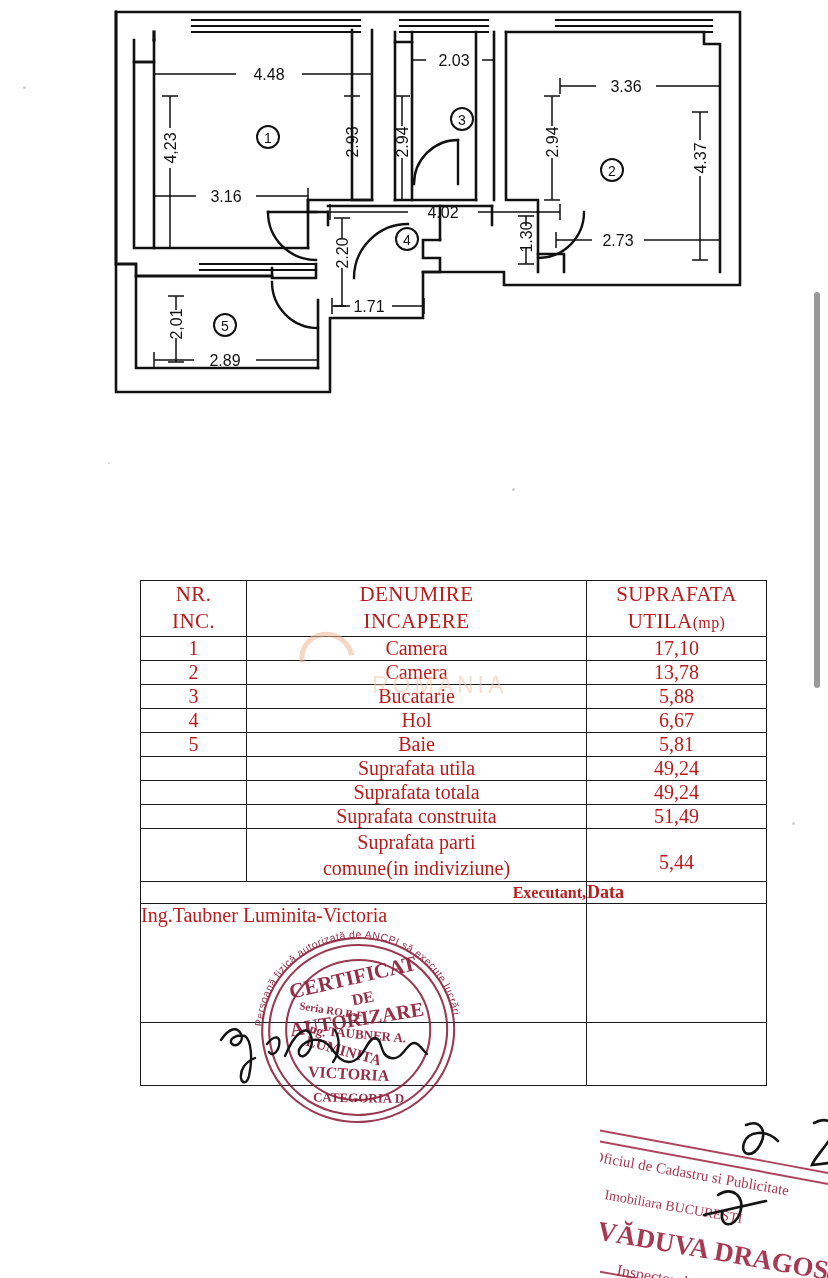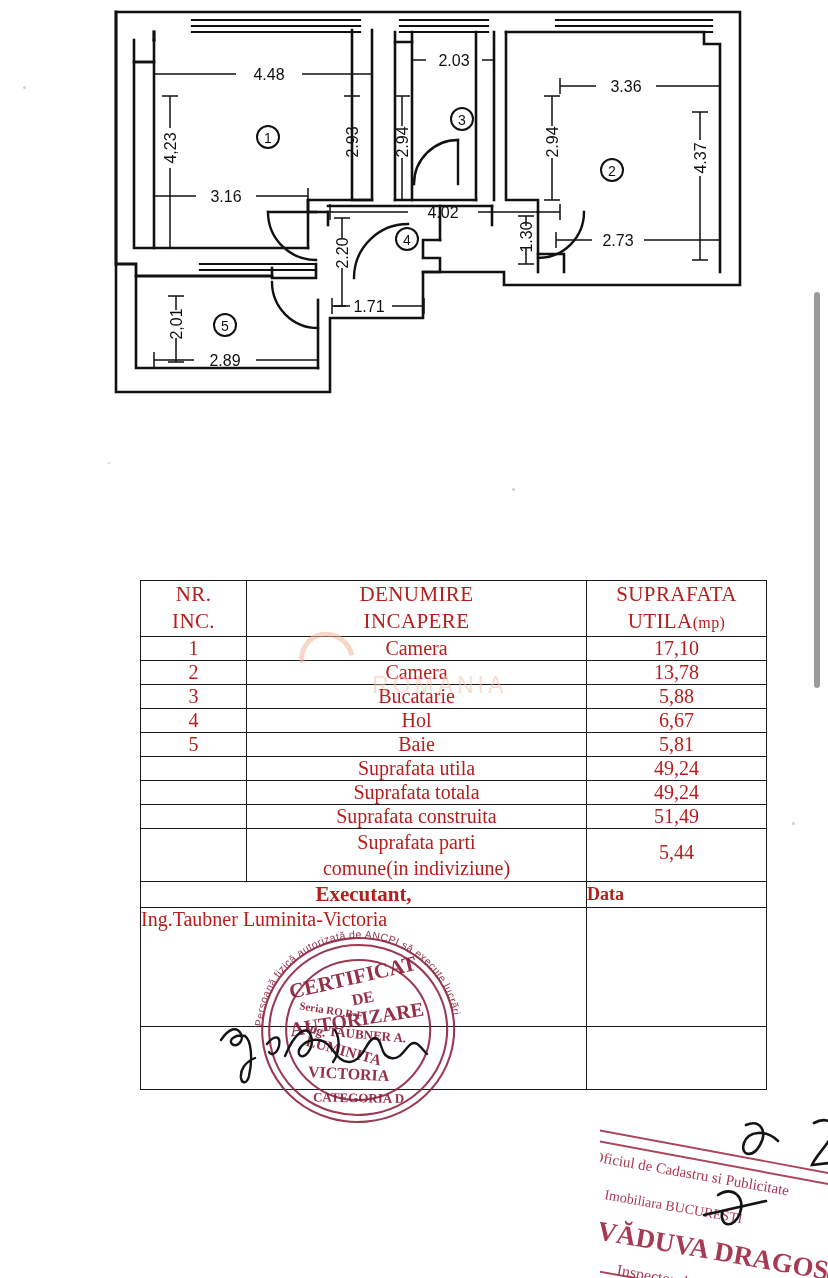--- a/index.html
+++ b/index.html
@@ -77,22 +77,22 @@
   .r-num   { text-align: center; font-size: 20px; padding: 3px 0 4px; }
   .r-name  { text-align: center; font-size: 20px; padding: 3px 0 4px; }
   .r-area  { text-align: center; font-size: 20px; padding: 3px 0 4px; }
 
   .r-bold  { font-weight: normal; font-size: 20px; }
   .r-two   { padding: 4px 0 5px; line-height: 1.32; text-align: center; }
   .r-two .l1, .r-two .l2 { display: block; }
 
   .sig-label {
     font-weight: bold;
-    font-size: 21px;
-    text-align: center;
+    font-size: 16px;
+    text-align: right;
     padding: 5px 0 6px 8px;
   }
   .sig-data {
     font-weight: bold;
     font-size: 18px;
     text-align: left;
     padding: 5px 0 6px 10px;
   }
   .sig-name {
     font-size: 20px;
@@ -367,21 +367,21 @@
         <td class="r-name r-bold">Suprafata construita</td>
         <td class="r-area">51,49</td>
       </tr>
 
       <tr>
         <td class="r-num">&nbsp;</td>
         <td class="r-name r-bold r-two">
           <span class="l1">Suprafata parti</span>
           <span class="l2">comune(in indiviziune)</span>
         </td>
-        <td class="r-area" style="vertical-align:top;padding-top:12px;">5,44</td>
+        <td class="r-area" style="vertical-align:top;padding-top:22px;">5,44</td>
       </tr>
 
       <tr>
         <td class="sig-label" colspan="2">Executant,</td>
         <td class="sig-data">Data</td>
       </tr>
       <tr>
         <td class="sig-name empty-tall" colspan="2" style="vertical-align:top;">Ing.Taubner Luminita-Victoria</td>
         <td class="empty-tall"></td>
       </tr>

